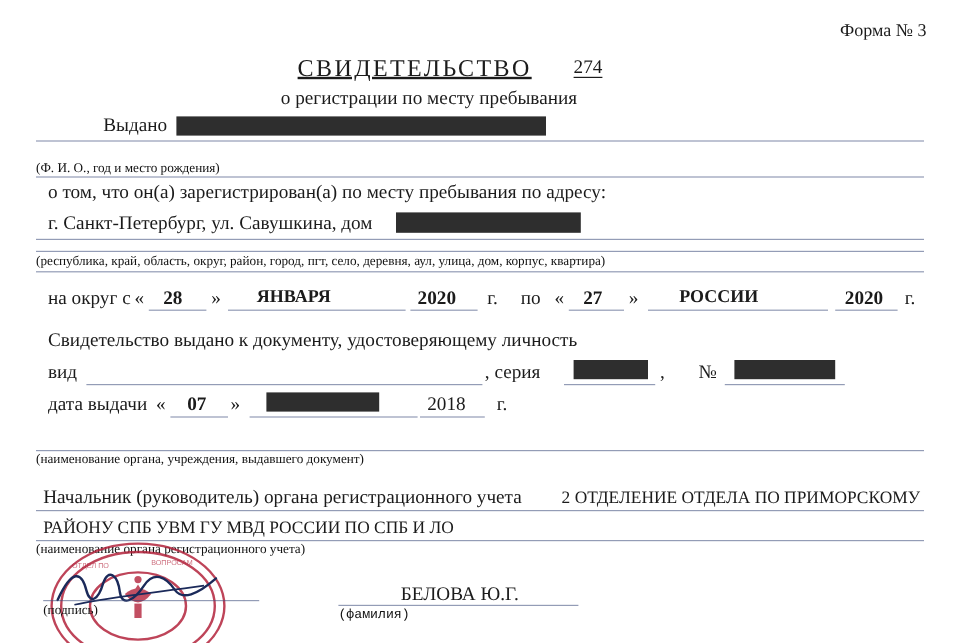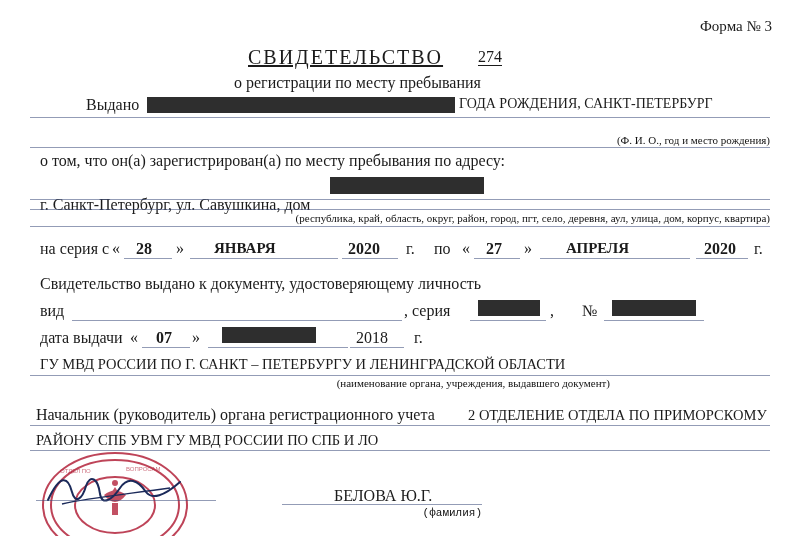--- a/index.html
+++ b/index.html
@@ -63,21 +63,21 @@
     opacity: 0.55;
   }
 
   .redact {
     background: #2e2e2e;
     height: 15px;
   }
 
   .caption {
     font-size: 11px;
-    text-align: right;
+    text-align: left;
     color: #111;
   }
 
   .line-text { font-size: 16px; }
 
   .stamp {
     left: 30px;
     top: 447px;
     width: 170px;
     height: 110px;
@@ -95,55 +95,54 @@
 <div class="page">
 
   <div class="abs form-no">Форма № 3</div>
 
   <div class="abs title">СВИДЕТЕЛЬСТВО</div>
   <div class="abs title-num">274</div>
   <div class="abs subtitle">о регистрации по месту пребывания</div>
 
   <div class="abs lbl-vydano">Выдано</div>
   <div class="abs redact" style="left:147px; top:97px; width:308px; height:16px;"></div>
-  <div class="abs line-text" style="left:459px; top:96px; font-size:14px;">ГОДА РОЖДЕНИЯ, САНКТ-ПЕТЕРБУРГ</div>
   <div class="abs rule" style="left:30px; top:117px; width:740px;"></div>
 
   <div class="abs caption" style="left:30px; top:134px; width:740px;">(Ф. И. О., год и место рождения)</div>
   <div class="abs rule" style="left:30px; top:147px; width:740px;"></div>
 
   <div class="abs line-text" style="left:40px; top:152px;">о том, что он(а) зарегистрирован(а) по месту пребывания по адресу:</div>
 
-  <div class="abs line-text" style="left:40px; top:196px;">г. Санкт-Петербург, ул. Савушкина, дом</div>
+  <div class="abs line-text" style="left:40px; top:178px;">г. Санкт-Петербург, ул. Савушкина, дом</div>
   <div class="abs redact" style="left:330px; top:177px; width:154px; height:17px;"></div>
   <div class="abs rule" style="left:30px; top:199px; width:740px;"></div>
   <div class="abs rule" style="left:30px; top:209px; width:740px;"></div>
   <div class="abs caption" style="left:30px; top:212px; width:740px;">(республика, край, область, округ, район, город, пгт, село, деревня, аул, улица, дом, корпус, квартира)</div>
   <div class="abs rule" style="left:30px; top:226px; width:740px;"></div>
 
-  <div class="abs line-text" style="left:40px; top:240px;">на серия с</div>
+  <div class="abs line-text" style="left:40px; top:240px;">на округ с</div>
   <div class="abs line-text" style="left:112px; top:240px;">«</div>
   <div class="abs line-text" style="left:136px; top:240px; font-weight:bold;">28</div>
   <div class="abs line-text" style="left:176px; top:240px;">»</div>
   <div class="abs rule" style="left:124px; top:258px; width:48px;"></div>
 
   <div class="abs line-text" style="left:214px; top:240px; font-weight:bold; font-size:15px;">ЯНВАРЯ</div>
   <div class="abs rule" style="left:190px; top:258px; width:148px;"></div>
 
   <div class="abs line-text" style="left:348px; top:240px; font-weight:bold;">2020</div>
   <div class="abs rule" style="left:342px; top:258px; width:56px;"></div>
   <div class="abs line-text" style="left:406px; top:240px;">г.</div>
 
   <div class="abs line-text" style="left:434px; top:240px;">по</div>
   <div class="abs line-text" style="left:462px; top:240px;">«</div>
   <div class="abs line-text" style="left:486px; top:240px; font-weight:bold;">27</div>
   <div class="abs line-text" style="left:524px; top:240px;">»</div>
   <div class="abs rule" style="left:474px; top:258px; width:46px;"></div>
 
-  <div class="abs line-text" style="left:566px; top:240px; font-weight:bold; font-size:15px;">АПРЕЛЯ</div>
+  <div class="abs line-text" style="left:566px; top:240px; font-weight:bold; font-size:15px;">РОССИИ</div>
   <div class="abs rule" style="left:540px; top:258px; width:150px;"></div>
 
   <div class="abs line-text" style="left:704px; top:240px; font-weight:bold;">2020</div>
   <div class="abs rule" style="left:696px; top:258px; width:52px;"></div>
   <div class="abs line-text" style="left:754px; top:240px;">г.</div>
 
   <div class="abs line-text" style="left:40px; top:275px;">Свидетельство выдано к документу, удостоверяющему личность</div>
 
   <div class="abs line-text" style="left:40px; top:302px;">вид</div>
   <div class="abs rule" style="left:72px; top:320px; width:330px;"></div>
@@ -159,29 +158,29 @@
   <div class="abs line-text" style="left:130px; top:329px;">«</div>
   <div class="abs line-text" style="left:156px; top:329px; font-weight:bold;">07</div>
   <div class="abs line-text" style="left:192px; top:329px;">»</div>
   <div class="abs rule" style="left:142px; top:347px; width:48px;"></div>
   <div class="abs redact" style="left:222px; top:327px; width:94px; height:16px;"></div>
   <div class="abs rule" style="left:208px; top:347px; width:140px;"></div>
   <div class="abs line-text" style="left:356px; top:329px;">2018</div>
   <div class="abs rule" style="left:350px; top:347px; width:54px;"></div>
   <div class="abs line-text" style="left:414px; top:329px;">г.</div>
 
-  <div class="abs" style="left:40px; top:356px; font-size:14.5px;">ГУ  МВД  РОССИИ  ПО  Г. САНКТ – ПЕТЕРБУРГУ  И  ЛЕНИНГРАДСКОЙ ОБЛАСТИ</div>
   <div class="abs rule" style="left:30px; top:375px; width:740px;"></div>
   <div class="abs caption" style="left:30px; top:377px; width:580px;">(наименование органа, учреждения, выдавшего документ)</div>
 
   <div class="abs line-text" style="left:36px; top:406px;">Начальник (руководитель) органа регистрационного учета</div>
   <div class="abs" style="left:468px; top:407px; font-size:14.5px;">2 ОТДЕЛЕНИЕ ОТДЕЛА  ПО ПРИМОРСКОМУ</div>
   <div class="abs rule" style="left:30px; top:425px; width:740px;"></div>
   <div class="abs" style="left:36px; top:432px; font-size:14.5px;">РАЙОНУ СПБ УВМ  ГУ  МВД РОССИИ  ПО СПБ  И  ЛО</div>
   <div class="abs rule" style="left:30px; top:450px; width:740px;"></div>
+  <div class="abs caption" style="left:30px; top:452px; width:740px;">(наименование органа регистрационного учета)</div>
 
   <svg class="abs stamp" viewBox="0 0 170 110">
     <g fill="none" stroke="#b3243c" stroke-width="2" opacity="0.85">
       <ellipse cx="85" cy="58" rx="72" ry="52"></ellipse>
       <ellipse cx="85" cy="58" rx="64" ry="45"></ellipse>
       <ellipse cx="85" cy="58" rx="40" ry="28"></ellipse>
     </g>
     <g fill="#b3243c" opacity="0.8">
       <path d="M85 40 l5 8 h-10 z"></path>
       <path d="M74 48 q11 -9 22 0 q-11 14 -22 0 z"></path>
@@ -194,18 +193,19 @@
       <text x="44" y="100">МИГРАЦИИ</text>
     </g>
   </svg>
 
   <svg class="abs sig" viewBox="0 0 150 40">
     <path d="M6 30 C18 4, 26 6, 30 22 C33 34, 40 30, 44 16 C48 4, 56 8, 58 24 C60 36, 70 30, 78 18 C86 6, 96 10, 104 22 C110 30, 122 26, 138 12" fill="none" stroke="#1b2a5a" stroke-width="2" stroke-linecap="round"></path>
     <path d="M20 34 C46 28, 86 24, 128 18" fill="none" stroke="#1b2a5a" stroke-width="1.4"></path>
   </svg>
 
   <div class="abs rule" style="left:36px; top:500px; width:180px;"></div>
+  <div class="abs caption" style="left:36px; top:503px; width:180px;">(подпись)</div>
 
   <div class="abs" style="left:334px; top:487px; font-size:16px;">БЕЛОВА Ю.Г.</div>
   <div class="abs rule" style="left:282px; top:504px; width:200px;"></div>
   <div class="abs caption" style="left:282px; top:507px; width:200px;font-family:Liberation Mono, monospace;">(фамилия)</div>
 
 </div>
 
 </body></html>

